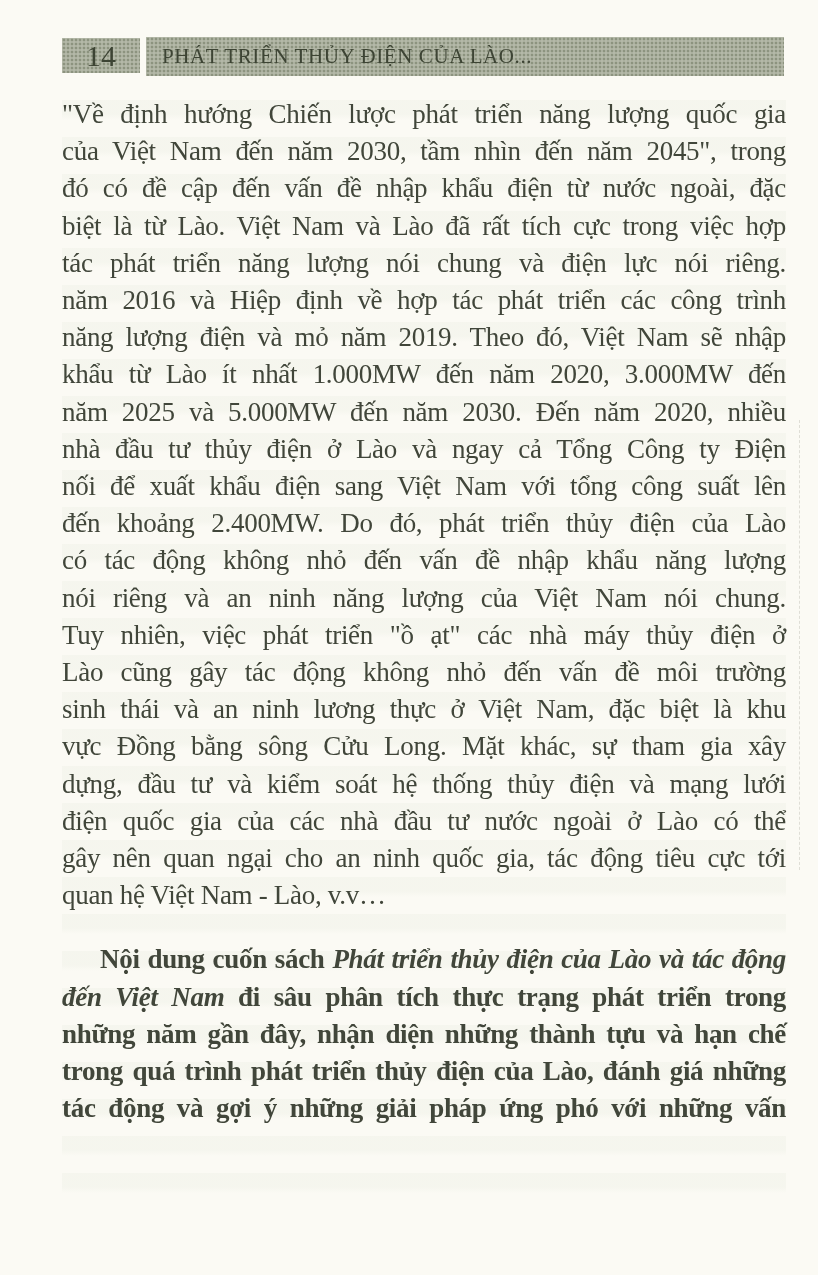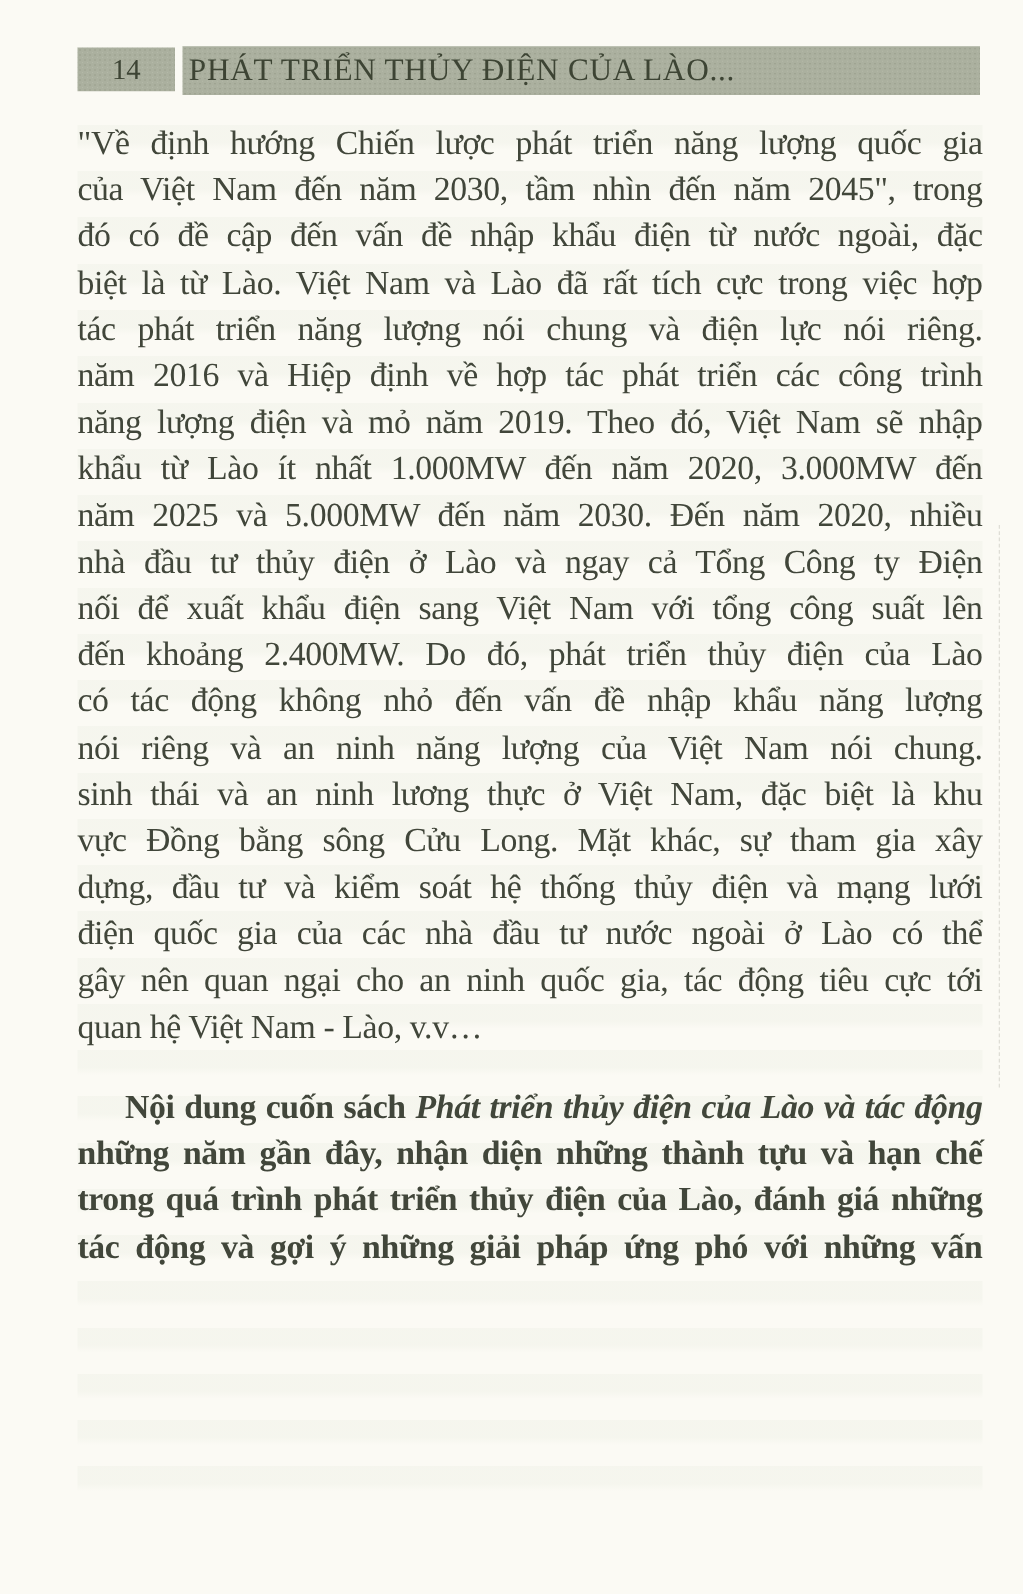--- a/index.html
+++ b/index.html
@@ -30,27 +30,27 @@
     background-color: #abb09f;
     background-image:
       radial-gradient(rgba(120, 128, 106, 0.65) 0.7px, rgba(0,0,0,0) 0.8px),
       radial-gradient(rgba(188, 193, 176, 0.55) 0.7px, rgba(0,0,0,0) 0.8px);
     background-size: 4px 4px, 4px 4px;
     background-position: 0 0, 2px 2px;
   }
   .page-num-box {
     position: absolute; left: 62px; top: 38px; width: 78px; height: 35px;
     display: flex; align-items: center; justify-content: center;
-    color: #3d4434; font-size: 23px;
+    color: #3d4434; font-size: 30px;
   }
   .title-band {
     position: absolute; left: 146px; top: 37px; width: 638px; height: 39px;
     display: flex; align-items: center;
-    padding-left: 5px; box-sizing: border-box;
-    color: #3d4434; font-size: 25px; letter-spacing: 0.6px;
+    padding-left: 16px; box-sizing: border-box;
+    color: #3d4434; font-size: 21px; letter-spacing: 0.6px;
   }
   .body-text {
     position: absolute; left: 62px; top: 96px; width: 724px;
     color: #41463a;
     font-size: 27px; line-height: 37.2px; letter-spacing: -0.3px;
   }
   .paragraph + .paragraph { margin-top: 27px; font-weight: bold; }
   .line { text-align: justify; text-align-last: justify; white-space: normal; }
   .line.no-just { text-align-last: left; }
   .it { font-style: italic; }
@@ -78,28 +78,31 @@
       <div class="line"><span>tác phát triển năng lượng nói chung và điện lực nói riêng.</span></div>
       <div class="line"><span>năm 2016 và Hiệp định về hợp tác phát triển các công trình</span></div>
       <div class="line"><span>năng lượng điện và mỏ năm 2019. Theo đó, Việt Nam sẽ nhập</span></div>
       <div class="line"><span>khẩu từ Lào ít nhất 1.000MW đến năm 2020, 3.000MW đến</span></div>
       <div class="line"><span>năm 2025 và 5.000MW đến năm 2030. Đến năm 2020, nhiều</span></div>
       <div class="line"><span>nhà đầu tư thủy điện ở Lào và ngay cả Tổng Công ty Điện</span></div>
       <div class="line"><span>nối để xuất khẩu điện sang Việt Nam với tổng công suất lên</span></div>
       <div class="line"><span>đến khoảng 2.400MW. Do đó, phát triển thủy điện của Lào</span></div>
       <div class="line"><span>có tác động không nhỏ đến vấn đề nhập khẩu năng lượng</span></div>
       <div class="line"><span>nói riêng và an ninh năng lượng của Việt Nam nói chung.</span></div>
+      <div class="line"><span>Tuy nhiên, việc phát triển "ồ ạt" các nhà máy thủy điện ở</span></div>
+      <div class="line"><span>Lào cũng gây tác động không nhỏ đến vấn đề môi trường</span></div>
       <div class="line"><span>sinh thái và an ninh lương thực ở Việt Nam, đặc biệt là khu</span></div>
       <div class="line"><span>vực Đồng bằng sông Cửu Long. Mặt khác, sự tham gia xây</span></div>
       <div class="line"><span>dựng, đầu tư và kiểm soát hệ thống thủy điện và mạng lưới</span></div>
       <div class="line"><span>điện quốc gia của các nhà đầu tư nước ngoài ở Lào có thể</span></div>
       <div class="line"><span>gây nên quan ngại cho an ninh quốc gia, tác động tiêu cực tới</span></div>
       <div class="line no-just"><span>quan hệ Việt Nam - Lào, v.v…</span></div>
     </div>
     <div class="paragraph">
       <div class="line" style="text-indent: 38px;"><span>Nội dung cuốn sách </span><span class="it">Phát triển thủy điện của Lào và tác động</span></div>
+      <div class="line"><span class="it">đến Việt Nam</span><span> đi sâu phân tích thực trạng phát triển trong</span></div>
       <div class="line"><span>những năm gần đây, nhận diện những thành tựu và hạn chế</span></div>
       <div class="line"><span>trong quá trình phát triển thủy điện của Lào, đánh giá những</span></div>
       <div class="line"><span>tác động và gợi ý những giải pháp ứng phó với những vấn</span></div>
     </div>
   </div>
 
 <div class="edge-artifact"></div>
 
 </body></html>

